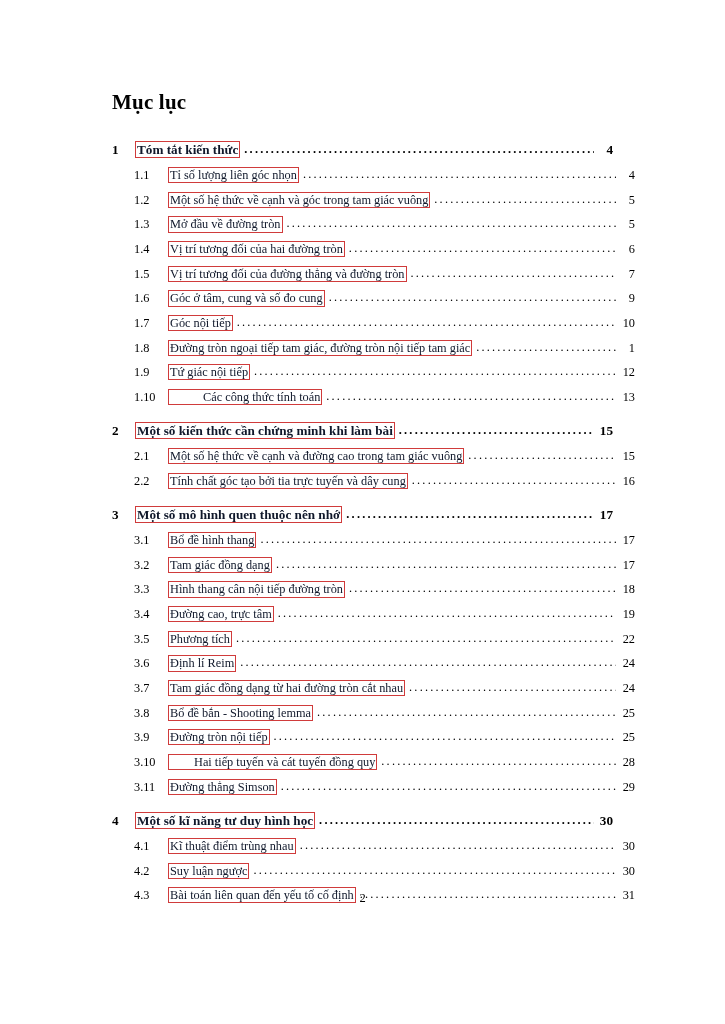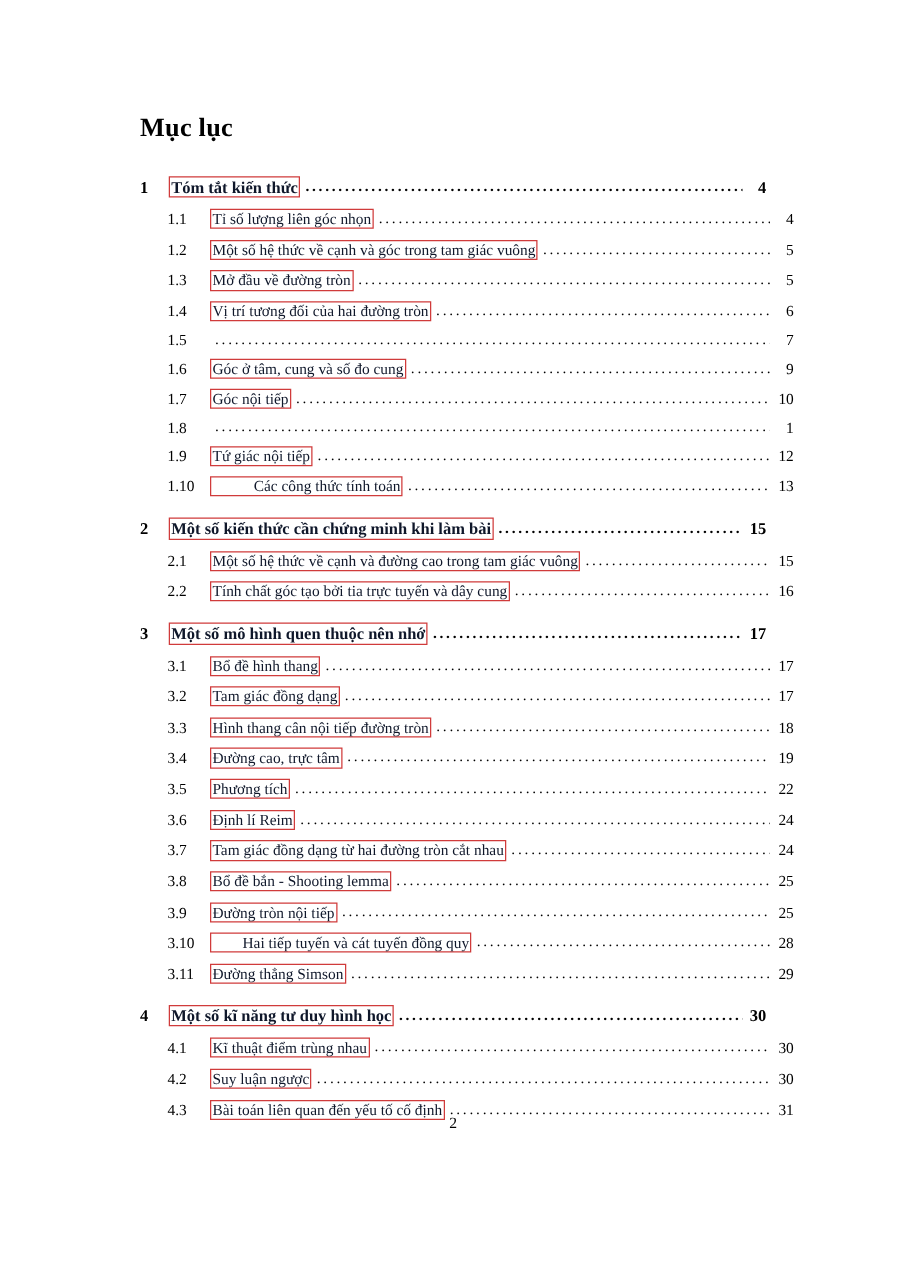--- a/index.html
+++ b/index.html
@@ -130,37 +130,39 @@
         <span class="pageno">5</span>
       </div>
       <div class="row section-row">
         <span class="num">1.4</span>
         <span class="label" style="border-color: rgb(208, 59, 59);">Vị trí tương đối của hai đường tròn</span>
         <span class="dots">........................................................................................................................</span>
         <span class="pageno">6</span>
       </div>
       <div class="row section-row">
         <span class="num">1.5</span>
+        <span class="label" style="border-color: rgb(208, 59, 59);">Vị trí tương đối của đường thẳng và đường tròn</span>
         <span class="dots">........................................................................................................................</span>
         <span class="pageno">7</span>
       </div>
       <div class="row section-row">
         <span class="num">1.6</span>
         <span class="label" style="border-color: rgb(208, 59, 59);">Góc ở tâm, cung và số đo cung</span>
         <span class="dots">........................................................................................................................</span>
         <span class="pageno">9</span>
       </div>
       <div class="row section-row">
         <span class="num">1.7</span>
         <span class="label" style="border-color: rgb(208, 59, 59);">Góc nội tiếp</span>
         <span class="dots">........................................................................................................................</span>
         <span class="pageno">10</span>
       </div>
       <div class="row section-row">
         <span class="num">1.8</span>
+        <span class="label" style="border-color: rgb(208, 59, 59);">Đường tròn ngoại tiếp tam giác, đường tròn nội tiếp tam giác</span>
         <span class="dots">........................................................................................................................</span>
         <span class="pageno">1</span>
       </div>
       <div class="row section-row">
         <span class="num">1.9</span>
         <span class="label" style="border-color: rgb(208, 59, 59);">Tứ giác nội tiếp</span>
         <span class="dots">........................................................................................................................</span>
         <span class="pageno">12</span>
       </div>
       <div class="row section-row">

